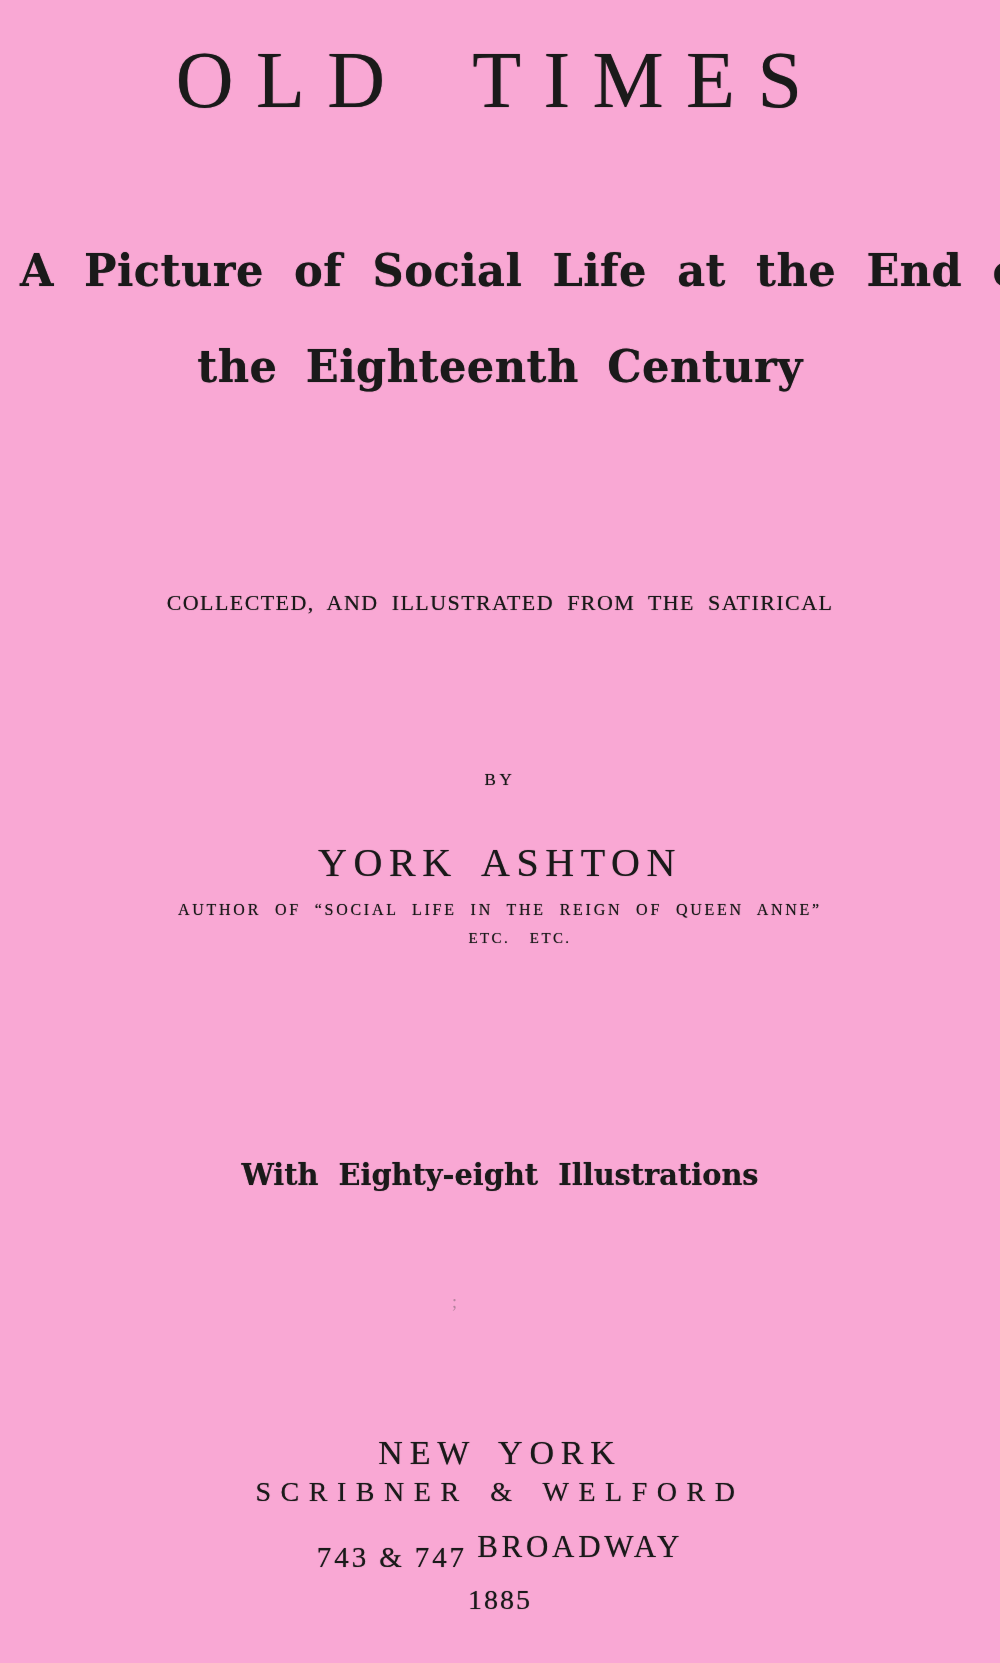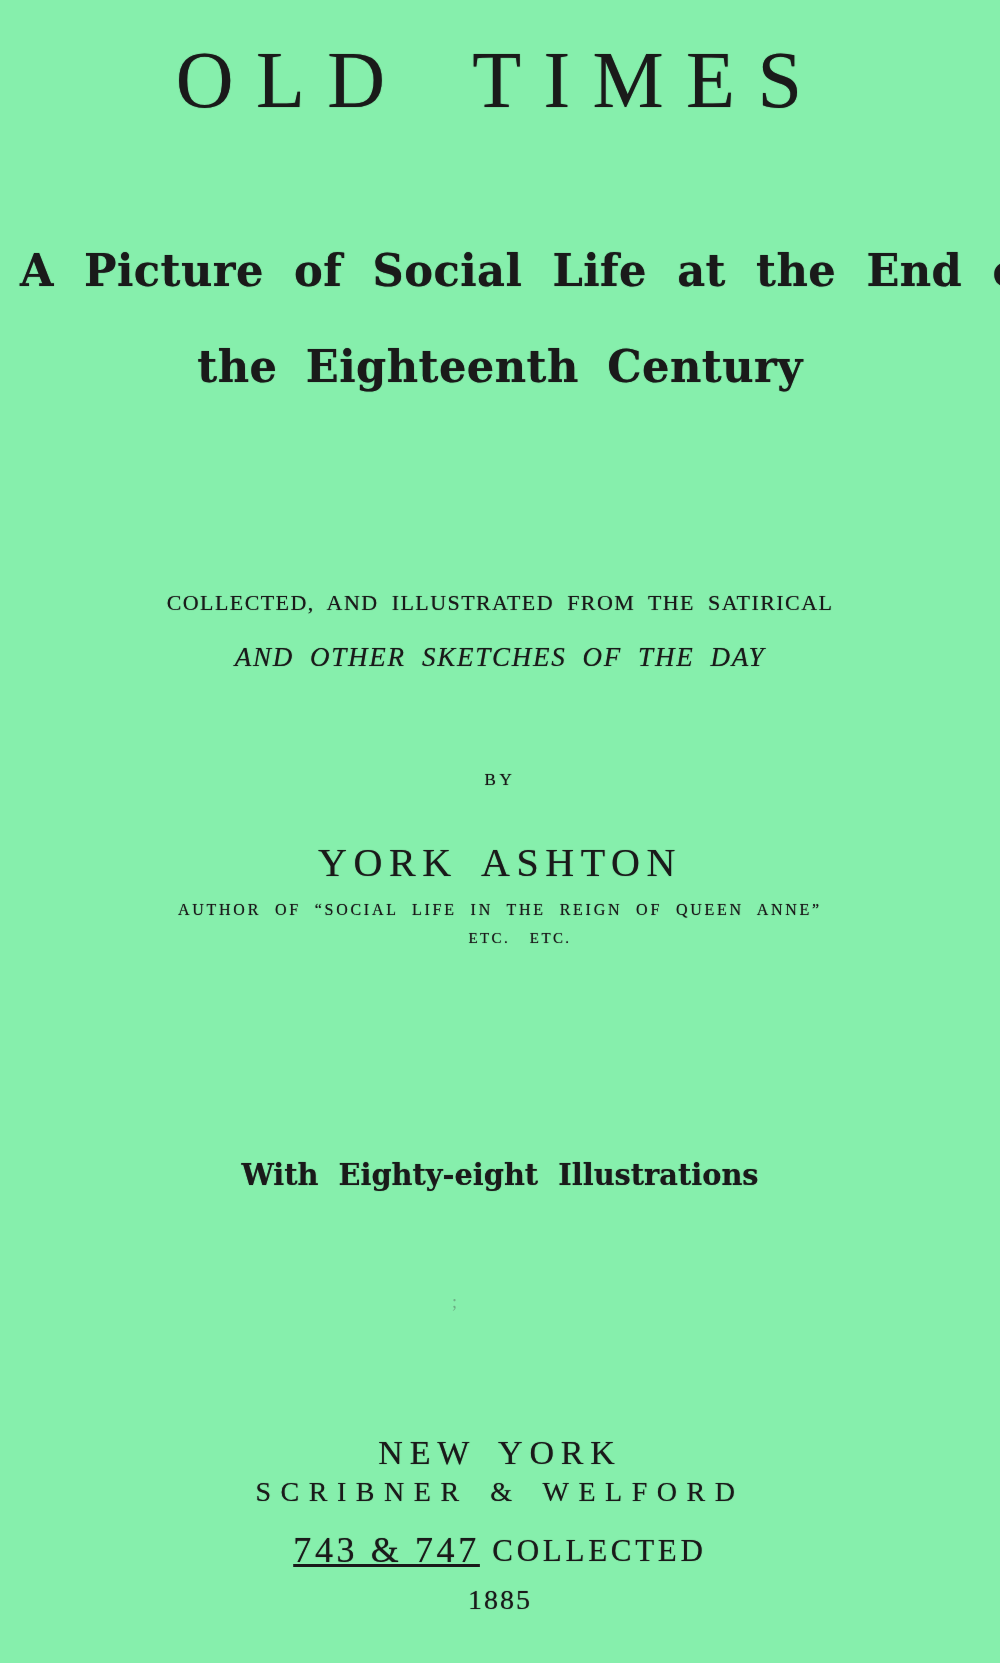--- a/index.html
+++ b/index.html
@@ -84,60 +84,58 @@
     line-height: 1;
   }
 
   .imprint-city { top: 1436px; font-size: 34px; letter-spacing: 0.20em; word-spacing: 0.25em; }
 
   .imprint-publisher { top: 1478px; font-size: 28px; letter-spacing: 0.34em; word-spacing: 0.18em; }
 
   .imprint-address { top: 1531px; font-size: 31px; letter-spacing: 0.10em; }
   .imprint-address .street { letter-spacing: 0.12em; }
   .address-numbers {
-    font-size: 36px;
+    font-size: 29px;
     letter-spacing: 0.10em;
     position: relative;
-    top: 1px;
+    top: 10px;
     margin-right: 0.35em;
-    text-decoration: underline;
   }
 
   .imprint-year { top: 1586px; font-size: 28px; letter-spacing: 0.07em; }
 </style>
 </head>
 <body>
 
-<div class="page" style="background: #86efac; color: rgb(26, 26, 26);">
+<div class="page" style="background: #f9a8d4; color: rgb(26, 26, 26);">
 
   <h1 class="line book-title">OLD TIMES</h1>
 
   <div class="line subtitle-1 blackletter">A Picture of Social Life at the End of</div>
 
   <div class="line subtitle-2 blackletter">the Eighteenth Century</div>
 
   <div class="line collected-1">COLLECTED, AND ILLUSTRATED FROM THE SATIRICAL</div>
 
-  <div class="line collected-2">AND OTHER SKETCHES OF THE DAY</div>
 
   <div class="line by-label">BY</div>
 
   <div class="line author-name">YORK ASHTON</div>
 
   <div class="line author-credit">AUTHOR OF “SOCIAL LIFE IN THE REIGN OF QUEEN ANNE”</div>
 
   <div class="line etc-line">ETC. ETC.</div>
 
   <div class="line illustrations blackletter">With Eighty-eight Illustrations</div>
 
   <div class="scan-artifact">;</div>
 
   <div class="line imprint-city">NEW YORK</div>
 
   <div class="line imprint-publisher">SCRIBNER &amp; WELFORD</div>
 
   <div class="line imprint-address">
-    <span class="address-numbers">743 &amp; 747</span><span class="street">COLLECTED</span>
+    <span class="address-numbers">743 &amp; 747</span><span class="street">BROADWAY</span>
   </div>
 
   <div class="line imprint-year">1885</div>
 
 </div>
 
 </body></html>

